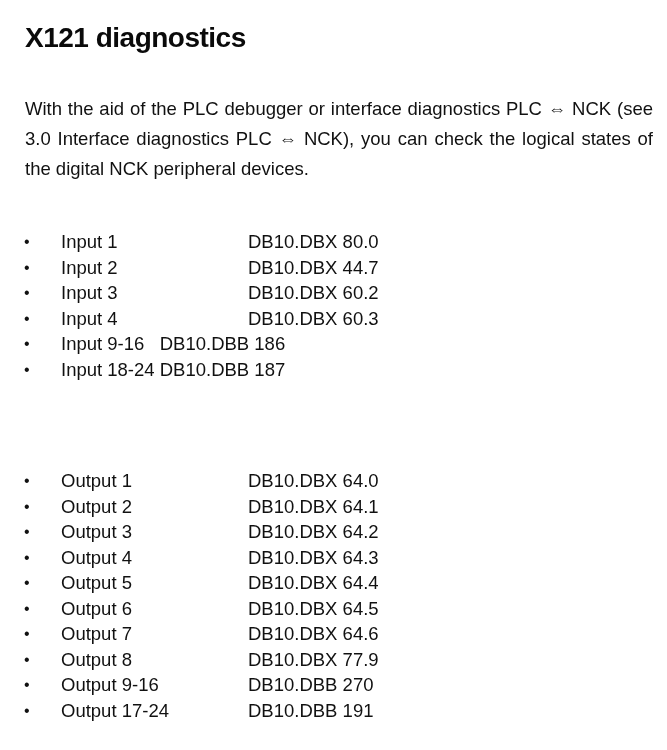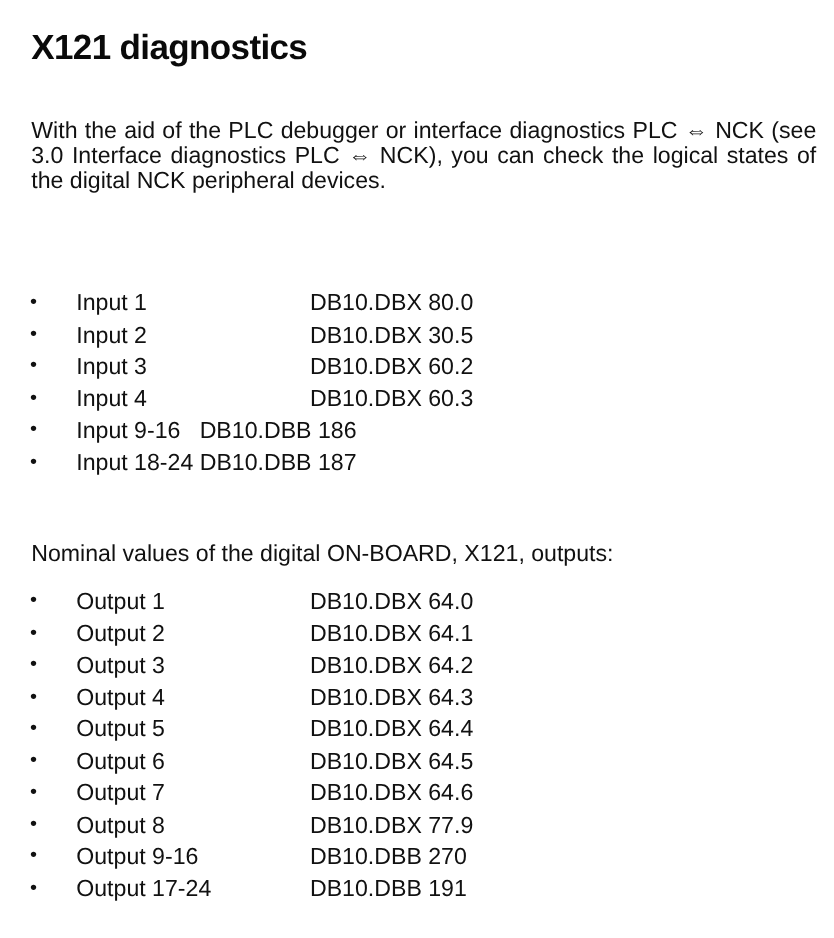--- a/index.html
+++ b/index.html
@@ -9,21 +9,21 @@
     font-family: "Liberation Sans", sans-serif;
   }
   .page { position: relative; width: 667px; height: 750px; text-decoration: underline; }
   .title {
     position: absolute; left: 25px; top: 22px;
     font-size: 28px; font-weight: bold; letter-spacing: -0.5px;
     margin: 0; color: #0a0a0a;
   }
   .intro {
     position: absolute; left: 25px; top: 94px; width: 628px;
-    font-size: 18.5px; line-height: 20px; margin: 0;
+    font-size: 18.5px; line-height: 30px; margin: 0;
     text-align: justify; text-align-last: left;
   }
   .heading {
     position: absolute; left: 25px;
     font-size: 18.5px; line-height: 24px; margin: 0;
   }
   .h-inputs { top: 192px; }
   .h-outputs { top: 431px; }
   ul.sig {
     position: absolute; left: 0; margin: 0; padding: 0; list-style: none;
@@ -48,21 +48,21 @@
 
   <ul class="sig l-inputs">
     <li>
       <span class="bullet">•</span>
       <span class="name">Input 1</span>
       <span class="addr">DB10.DBX 80.0</span>
     </li>
     <li>
       <span class="bullet">•</span>
       <span class="name">Input 2</span>
-      <span class="addr">DB10.DBX 30.5</span>
+      <span class="addr">DB10.DBX 44.7</span>
     </li>
     <li>
       <span class="bullet">•</span>
       <span class="name">Input 3</span>
       <span class="addr">DB10.DBX 60.2</span>
     </li>
     <li>
       <span class="bullet">•</span>
       <span class="name">Input 4</span>
       <span class="addr">DB10.DBX 60.3</span>
@@ -70,21 +70,20 @@
     <li class="inline">
       <span class="bullet">•</span>
       <span class="name">Input 9-16&nbsp;&nbsp;&nbsp;DB10.DBB 186</span>
     </li>
     <li class="inline">
       <span class="bullet">•</span>
       <span class="name">Input 18-24 DB10.DBB 187</span>
     </li>
   </ul>
 
-  <p class="heading h-outputs">Nominal values of the digital ON-BOARD, X121, outputs:</p>
   <ul class="sig l-outputs">
     <li>
       <span class="bullet">•</span>
       <span class="name">Output 1</span>
       <span class="addr">DB10.DBX 64.0</span>
     </li>
     <li>
       <span class="bullet">•</span>
       <span class="name">Output 2</span>
       <span class="addr">DB10.DBX 64.1</span>

